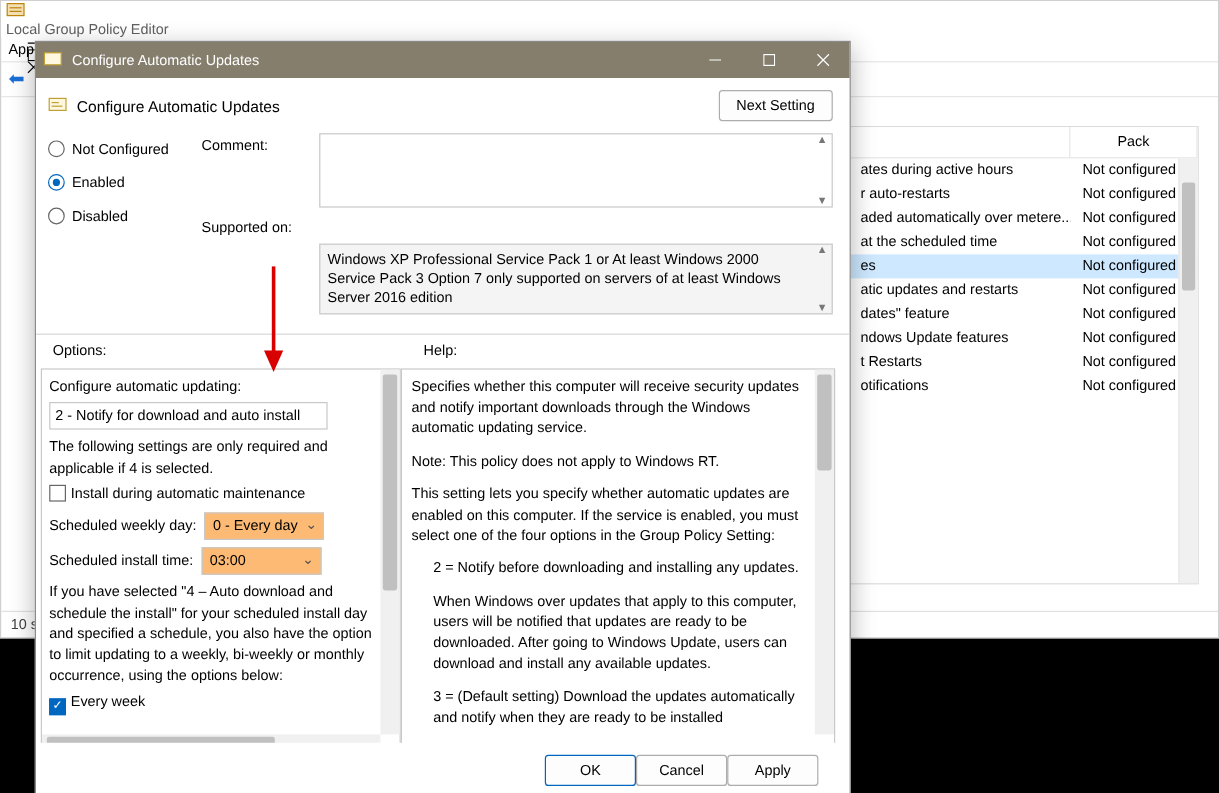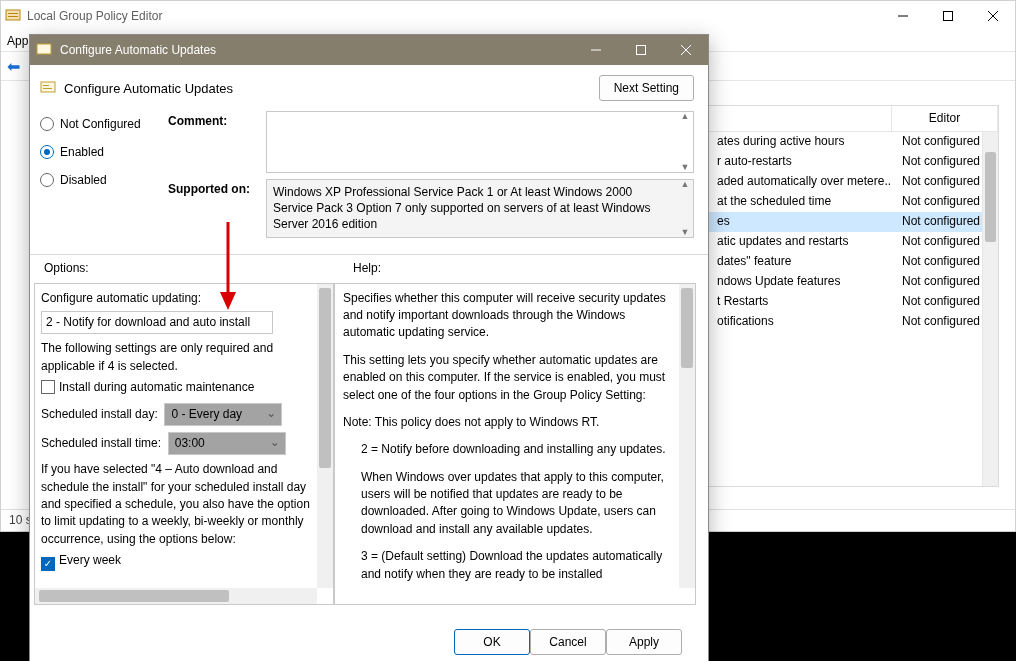--- a/index.html
+++ b/index.html
@@ -1,19 +1,19 @@
 <!DOCTYPE html>
 <html><head>
 <meta charset="utf-8">
 <style>
   *{box-sizing:border-box;margin:0;padding:0;font-family:"Segoe UI",Tahoma,sans-serif;font-size:12px;}
   body{width:1016px;height:661px;background:#000;overflow:hidden;position:relative;color:#000;}
   
   .win-main{position:absolute;left:0;top:0;width:1016px;height:532px;background:#fff;border:1px solid #d0d0d0;}
-  .title-main{height:30px;background:#fff;display:flex;align-items:center;padding-left:4px;}
+  .title-main{height:30px;background:#fff;display:flex;padding-left:4px;flex-direction:column;}
   .title-main .app-icn{width:16px;height:16px;margin-right:6px;display:inline-flex;align-items:center;justify-content:center}
   .title-main .txt{flex:1;color:#606060;}
   .sysbtn{width:45px;height:28px;display:flex;align-items:center;justify-content:center;color:#000;}
   .sysbtn svg{stroke:#000;}
   .menu-main{height:20px;display:flex;align-items:center;padding-left:6px;gap:18px;color:#000;}
   .toolbar-main{height:28px;display:flex;align-items:center;padding-left:6px;}
   .back-icn{color:#1a6fd6;font-size:16px;}
   .divider{height:1px;background:#e6e6e6;}
   .grid{position:absolute;left:310px;top:104px;right:16px;bottom:44px;border:1px solid #dcdcdc;}
   .ghead{display:flex;height:26px;border-bottom:1px solid #e6e6e6;background:#fff;}
@@ -41,40 +41,40 @@
   .hdr-row .ttl{flex:1;font-size:13px;}
   .btn{border:1px solid #adadad;background:#fdfdfd;padding:5px 14px;border-radius:3px;}
   .config-row{display:flex;padding:4px 14px 0 10px;}
   .radios{width:128px;display:flex;flex-direction:column;gap:14px;padding-top:6px;}
   .radio{display:flex;align-items:center;gap:6px;}
   .r-ind{width:14px;height:14px;border:1px solid #666;border-radius:50%;display:inline-flex;align-items:center;justify-content:center}
   .r-ind.on::after{content:"";width:6px;height:6px;border-radius:50%;background:#0067c0}
   .r-ind.on{border-color:#0067c0}
   .field-block{flex:1;}
   .field-row{display:flex;margin-bottom:6px;}
-  .field-lbl{width:98px;padding-top:3px;font-weight:bold;}
+  .field-lbl{width:98px;padding-top:3px;}
   .textarea{flex:1;height:62px;border:1px solid #c8c8c8;background:#fff;position:relative;}
-  .ro-box{flex:1;border:1px solid #c8c8c8;background:#f4f4f4;padding:4px 18px 4px 6px;min-height:40px;line-height:1.35;color:#000;position:relative;}
+  .ro-box{flex:1;border:1px solid #c8c8c8;background:#f4f4f4;padding:4px 18px 4px 6px;min-height:40px;line-height:1.35;color:#000;position:relative;margin-top:24px;}
   .mini-sb{position:absolute;right:0;top:0;bottom:0;width:16px;display:flex;flex-direction:column;justify-content:space-between;align-items:center;color:#777}
   .mini-sb span{font-size:9px;line-height:1}
   .sep{height:1px;background:#d8d8d8;margin:10px 0 6px}
   .sec-heads{display:flex;padding:0 14px}
   .sec-heads div:first-child{width:309px}
   .panes{display:flex;gap:0;padding:8px 12px 0 4px}
   .pane{border:1px solid #c9c9c9;height:322px;position:relative;background:#fff}
   .opt-pane{width:300px}
   .help-pane{flex:1}
   .pane-sb{position:absolute;top:0;right:0;bottom:16px;width:16px;background:#f0f0f0}
   .pane-sb .pth{position:absolute;left:2px;right:2px;top:4px;height:180px;background:#c0c0c0;border-radius:2px}
   .pane-hb{position:absolute;left:0;right:16px;bottom:0;height:16px;background:#f0f0f0}
   .pane-hb .pth{position:absolute;top:2px;bottom:2px;left:4px;width:190px;background:#c0c0c0;border-radius:2px}
   .opt-inner{position:absolute;left:0;right:17px;top:0;bottom:17px;padding:6px;overflow:hidden;line-height:1.45}
   .opt-inner p{margin-bottom:4px}
   .dd{border:1px solid #c8c8c8;padding:2px 4px;margin:2px 0 6px;width:232px;background:#fff}
-  .dd2{border:1px solid #c8c8c8;padding:2px 18px 2px 6px;width:118px;display:inline-block;background:#a3a3a3;position:relative}
+  .dd2{border:1px solid #c8c8c8;padding:2px 18px 2px 6px;width:100px;display:inline-block;background:#fdba74;position:relative}
   .dd2::after{content:"⌄";position:absolute;right:5px;top:1px;font-size:12px;color:#555}
   .cb{width:14px;height:14px;border:1px solid #666;display:inline-flex;align-items:center;justify-content:center;vertical-align:-3px;margin-right:4px}
   .cb.on{background:#0067c0;border-color:#0067c0}
   .cb.on::after{content:"✓";font-size:10px;color:#fff;line-height:1}
   .help-inner{position:absolute;left:0;right:17px;top:0;bottom:0;padding:6px 8px;overflow:hidden;line-height:1.45}
   .help-inner p{margin-bottom:10px}
   .dlg-foot{height:46px;display:flex;align-items:center;justify-content:flex-end;padding-right:26px}
   .dlg-foot .btn{width:76px;text-align:center}
   .btn.primary{border-color:#0067c0}
 
@@ -117,21 +117,21 @@
   </div>
   <div class="divider"></div>
   <div class="toolbar-main">
     <span class="back-icn">⬅</span>
   </div>
   <div class="divider"></div>
 
   <div class="grid">
     <div class="ghead">
       <div class="gh-set"></div>
-      <div class="gh-state">Editor</div>
+      <div class="gh-state">Pack</div>
     </div>
     <div id="grid-rows">
         <div class="grow">
           <div class="c1">ates during active hours</div>
           <div class="c2">Not configured</div>
         </div>
         <div class="grow">
           <div class="c1">r auto-restarts</div>
           <div class="c2">Not configured</div>
         </div>
@@ -260,38 +260,38 @@
     </div>
 
     <div class="panes">
 
       <div class="pane opt-pane">
         <div class="opt-inner">
           <p>Configure automatic updating:</p>
           <div class="dd">2 - Notify for download and auto install</div>
           <p>The following settings are only required and applicable if 4 is selected.</p>
           <p><span class="cb"></span><span>Install during automatic maintenance</span></p>
-          <p style="margin-top:6px"><span>Scheduled install day:</span>&nbsp;&nbsp;<span class="dd2">0 - Every day</span></p>
+          <p style="margin-top:6px"><span>Scheduled weekly day:</span>&nbsp;&nbsp;<span class="dd2">0 - Every day</span></p>
           <p style="margin-top:6px"><span>Scheduled install time:</span>&nbsp;&nbsp;<span class="dd2">03:00</span></p>
           <p style="margin-top:6px">If you have selected "4 – Auto download and schedule the install" for your scheduled install day and specified a schedule, you also have the option to limit updating to a weekly, bi-weekly or monthly occurrence, using the options below:</p>
           <p><span class="cb on"></span><span>Every week</span></p>
         </div>
         <div class="pane-sb">
             <div class="pth"></div>
           </div>
         <div class="pane-hb">
             <div class="pth"></div>
           </div>
       </div>
 
       <div class="pane help-pane">
         <div class="help-inner">
           <p>Specifies whether this computer will receive security updates and notify important downloads through the Windows automatic updating service.</p>
+          <p>Note: This policy does not apply to Windows RT.</p>
           <p>This setting lets you specify whether automatic updates are enabled on this computer. If the service is enabled, you must select one of the four options in the Group Policy Setting:</p>
-          <p>Note: This policy does not apply to Windows RT.</p>
           <p style="padding-left:18px">2 = Notify before downloading and installing any updates.</p>
           <p style="padding-left:18px">When Windows over updates that apply to this computer, users will be notified that updates are ready to be downloaded. After going to Windows Update, users can download and install any available updates.</p>
           <p style="padding-left:18px">3 = (Default setting) Download the updates automatically and notify when they are ready to be installed</p>
 
         </div>
         <div class="pane-sb">
             <div class="pth" style="height:80px"></div>
           </div>
       </div>
     </div>

